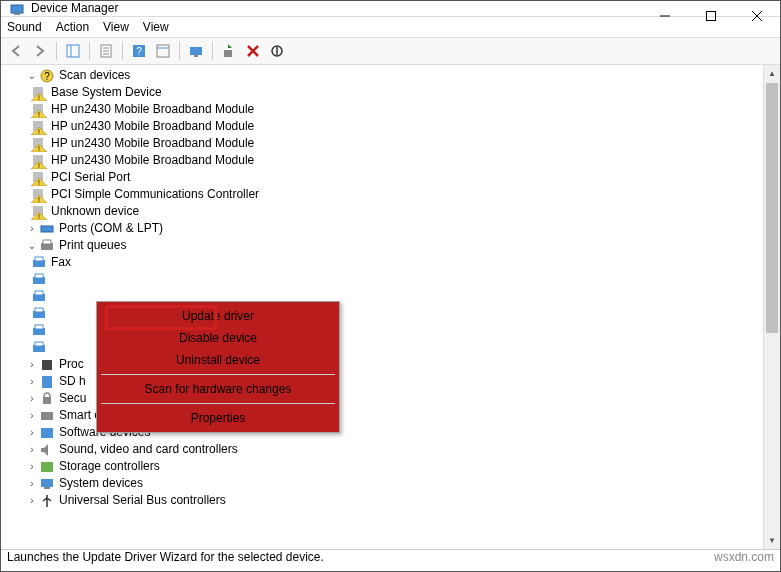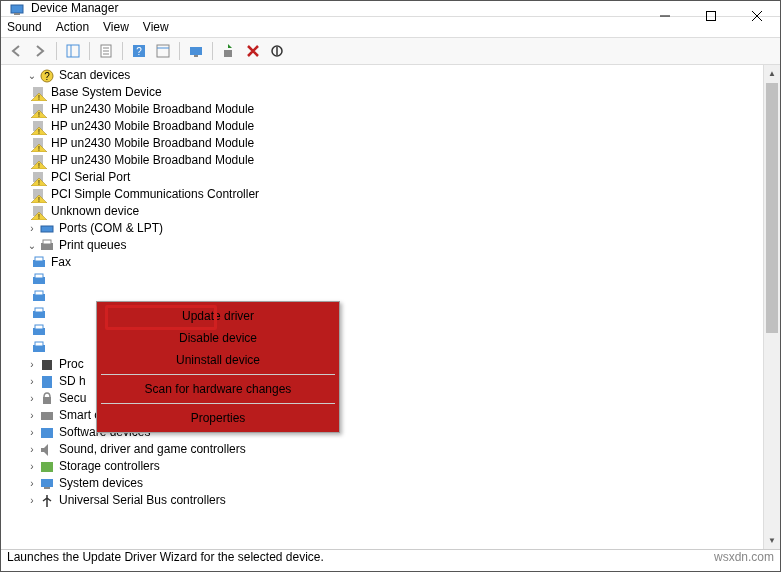--- a/index.html
+++ b/index.html
@@ -347,21 +347,21 @@
           </span>
           <span class="label">Software devices</span>
         </li>
       <li class="node indent-1">
           <span class="expander">›</span>
           <span class="nicon">
             <svg width="16" height="16">
               <path d="M2 6 L5 6 L9 2 L9 14 L5 10 L2 10 Z" fill="#888"></path>
             </svg>
           </span>
-          <span class="label">Sound, driver and game controllers</span>
+          <span class="label">Sound, video and card controllers</span>
         </li>
       <li class="node indent-1">
           <span class="expander">›</span>
           <span class="nicon">
             <svg width="16" height="16">
               <rect x="2" y="3" width="12" height="10" fill="#6ab04c"></rect>
             </svg>
           </span>
           <span class="label">Storage controllers</span>
         </li>

